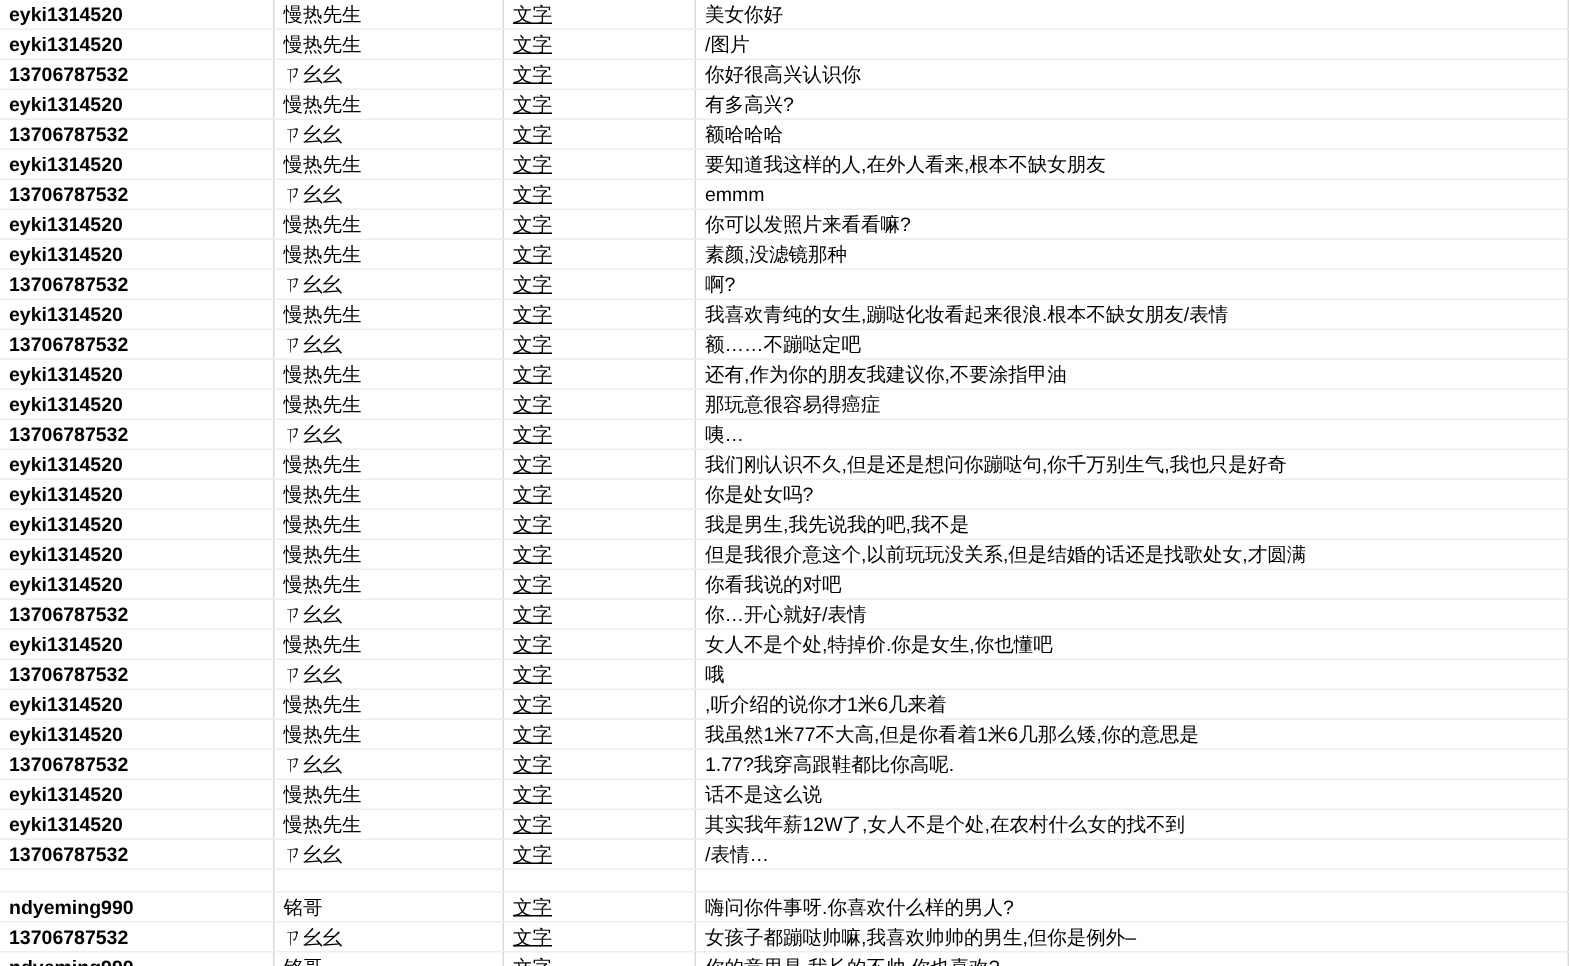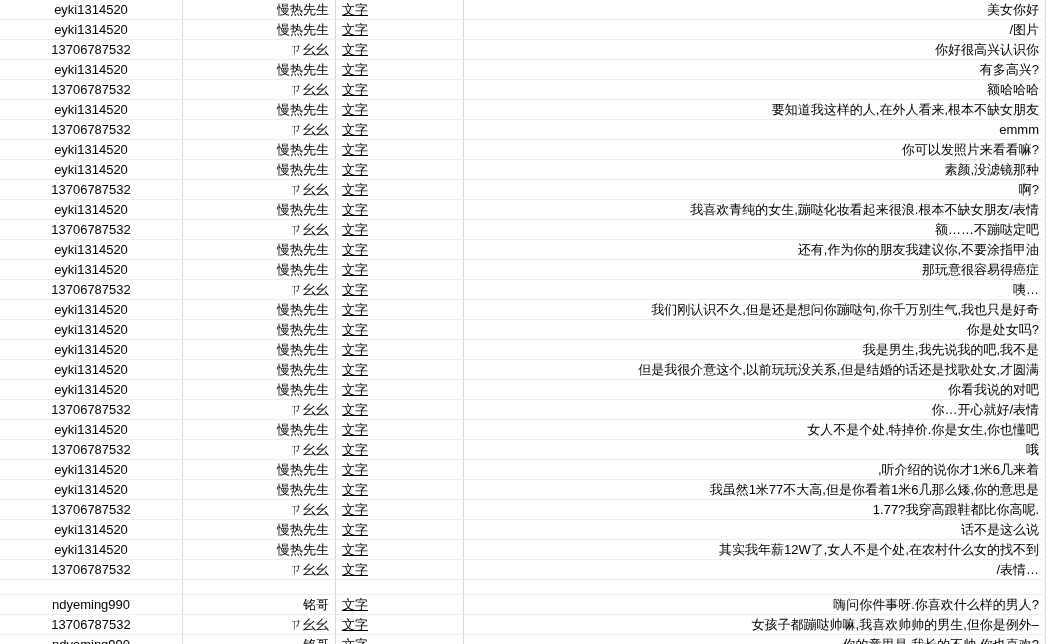--- a/index.html
+++ b/index.html
@@ -25,36 +25,35 @@
     border-bottom: 1px solid #ededed;
     height: 19px;
     line-height: 19px;
     padding: 0 6px;
     overflow: hidden;
     white-space: nowrap;
     font-size: 13px;
   }
   td.col-account {
     width: 170px;
-    text-align: center;
+    font-weight: bold;
   }
   td.col-nickname {
     width: 140px;
-    text-align: right;
+    text-align: left;
     margin-left: 12px;
   }
   td.col-type {
     width: 115px;
     text-align: left;
     padding-left: 10px;
     text-decoration: underline;
   }
   td.col-message {
     width: auto;
-    text-align: right;
     padding-right: 14px;
   }
   tr.spacer-row td {
     height: 14px;
     line-height: 14px;
     border-bottom: 1px solid #ededed;
   }
 </style>
 </head>
 <body>

